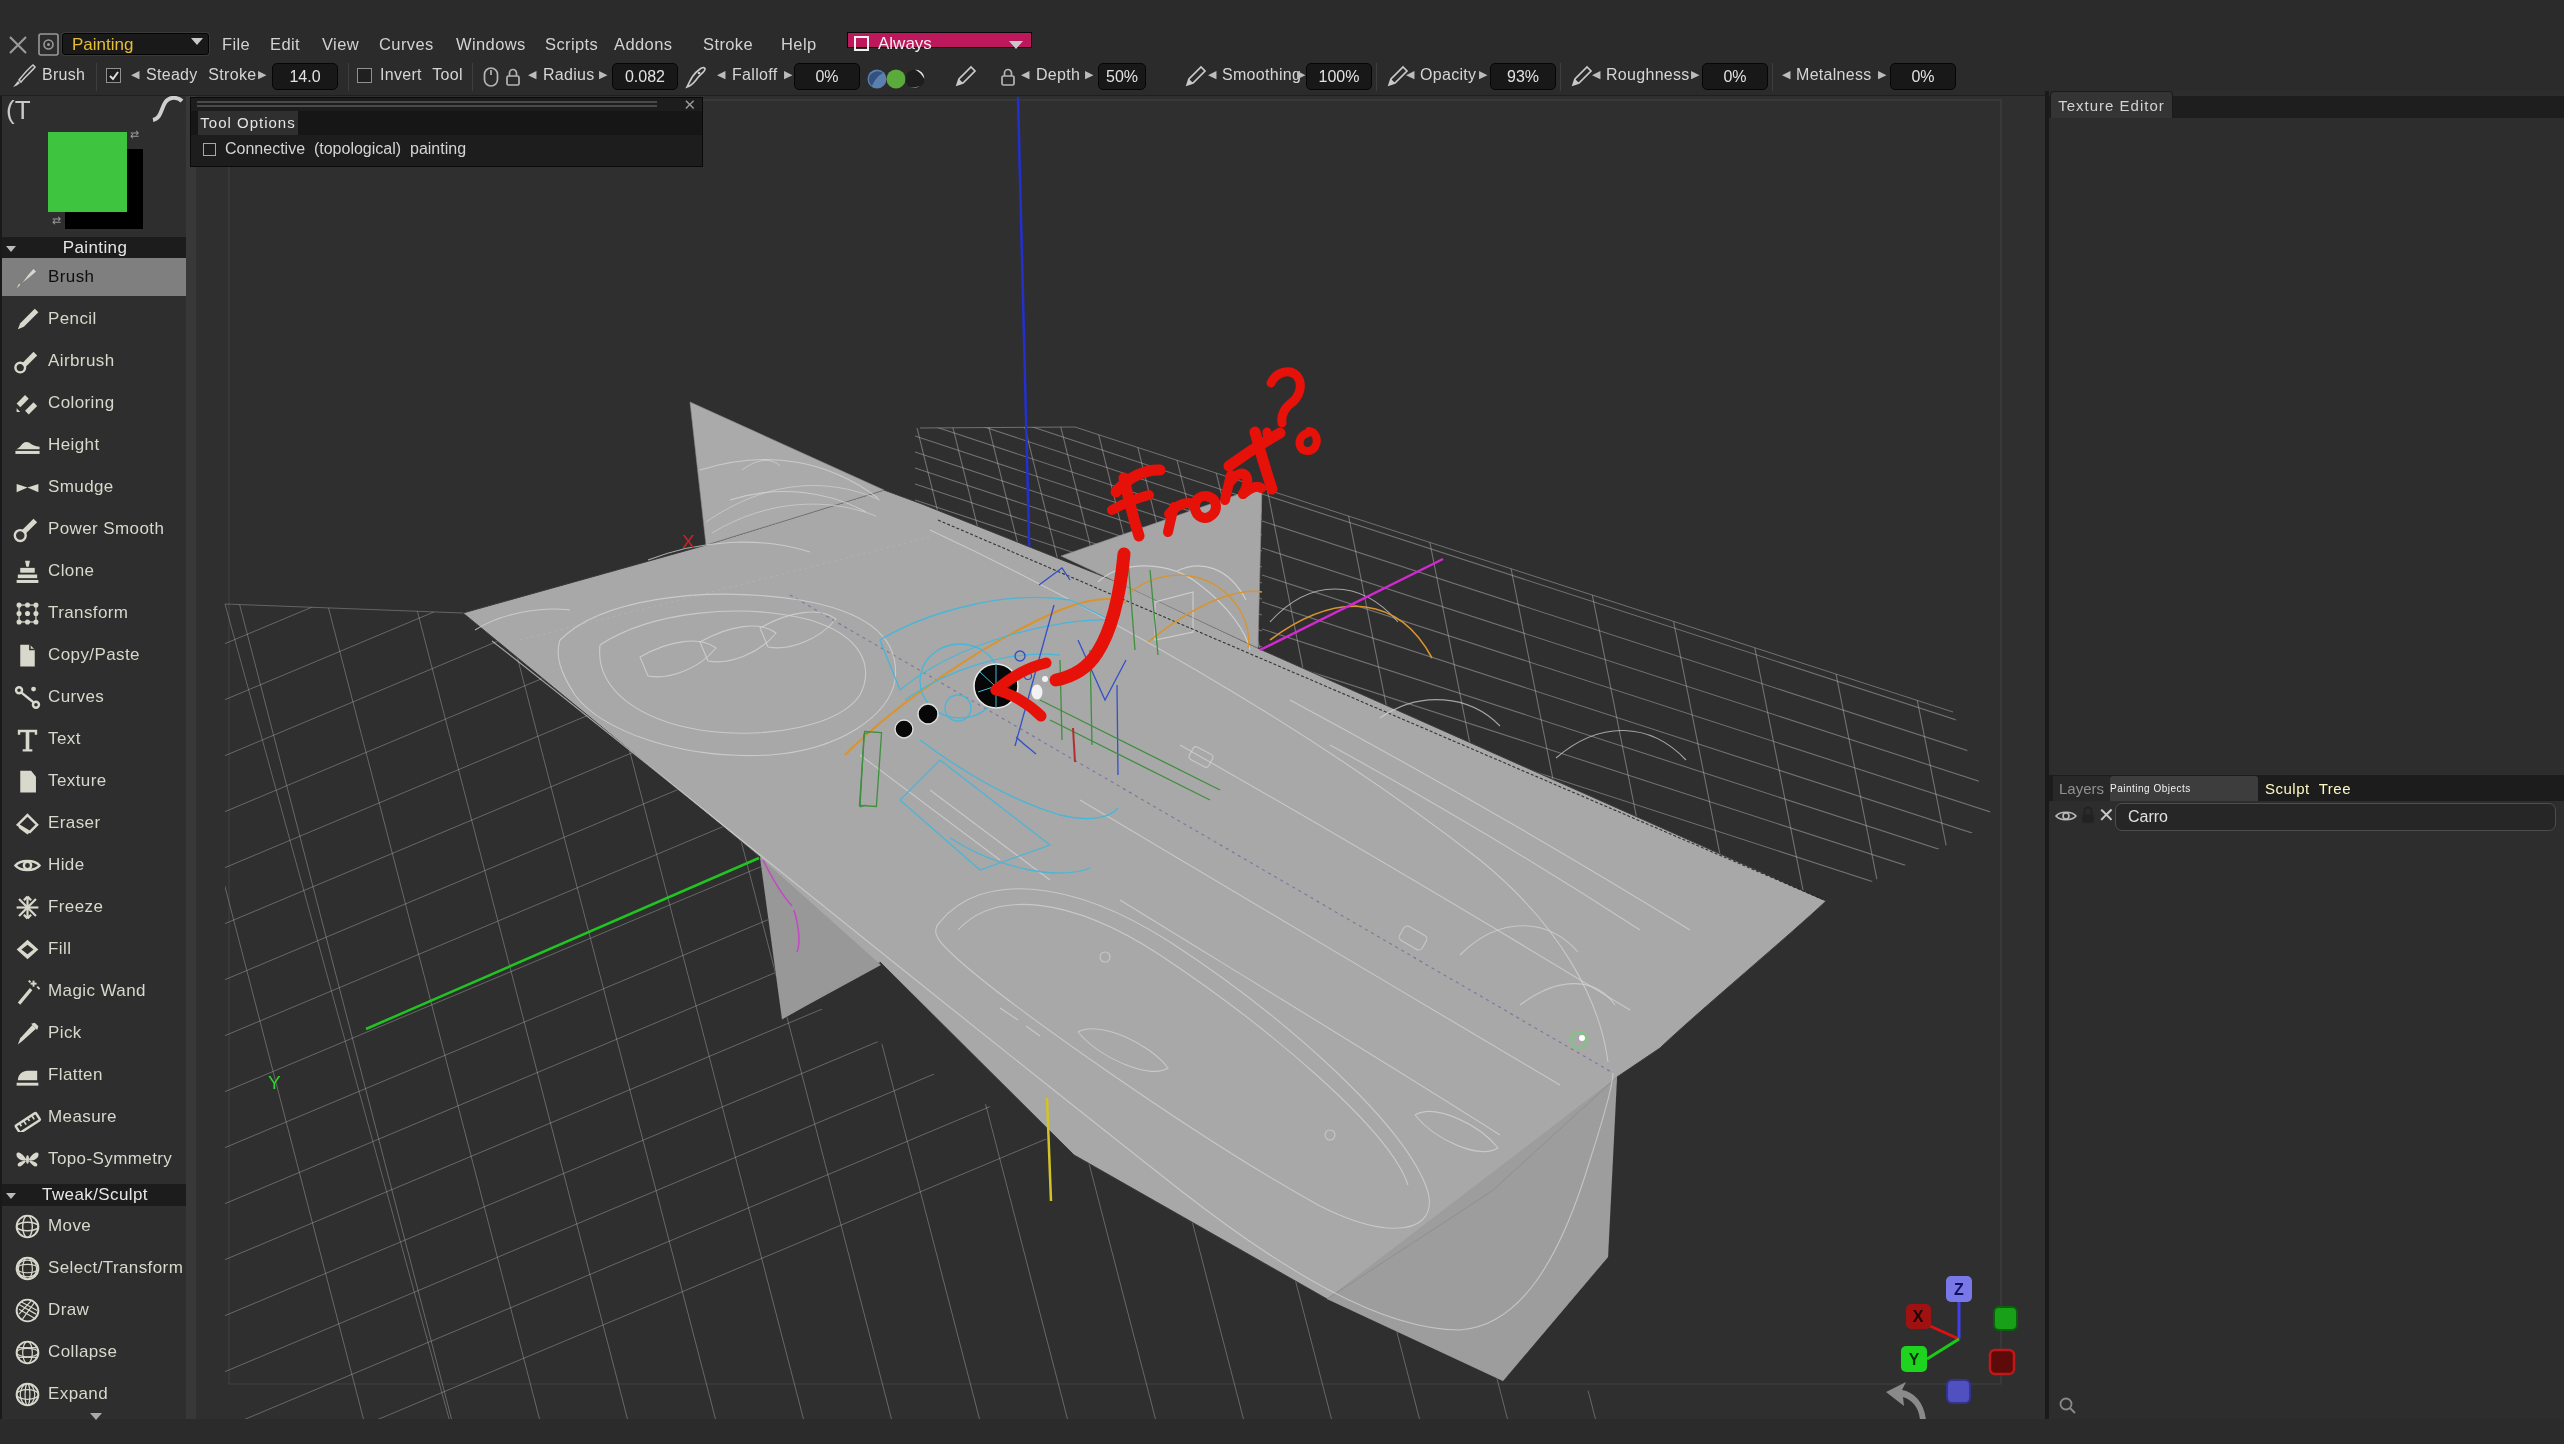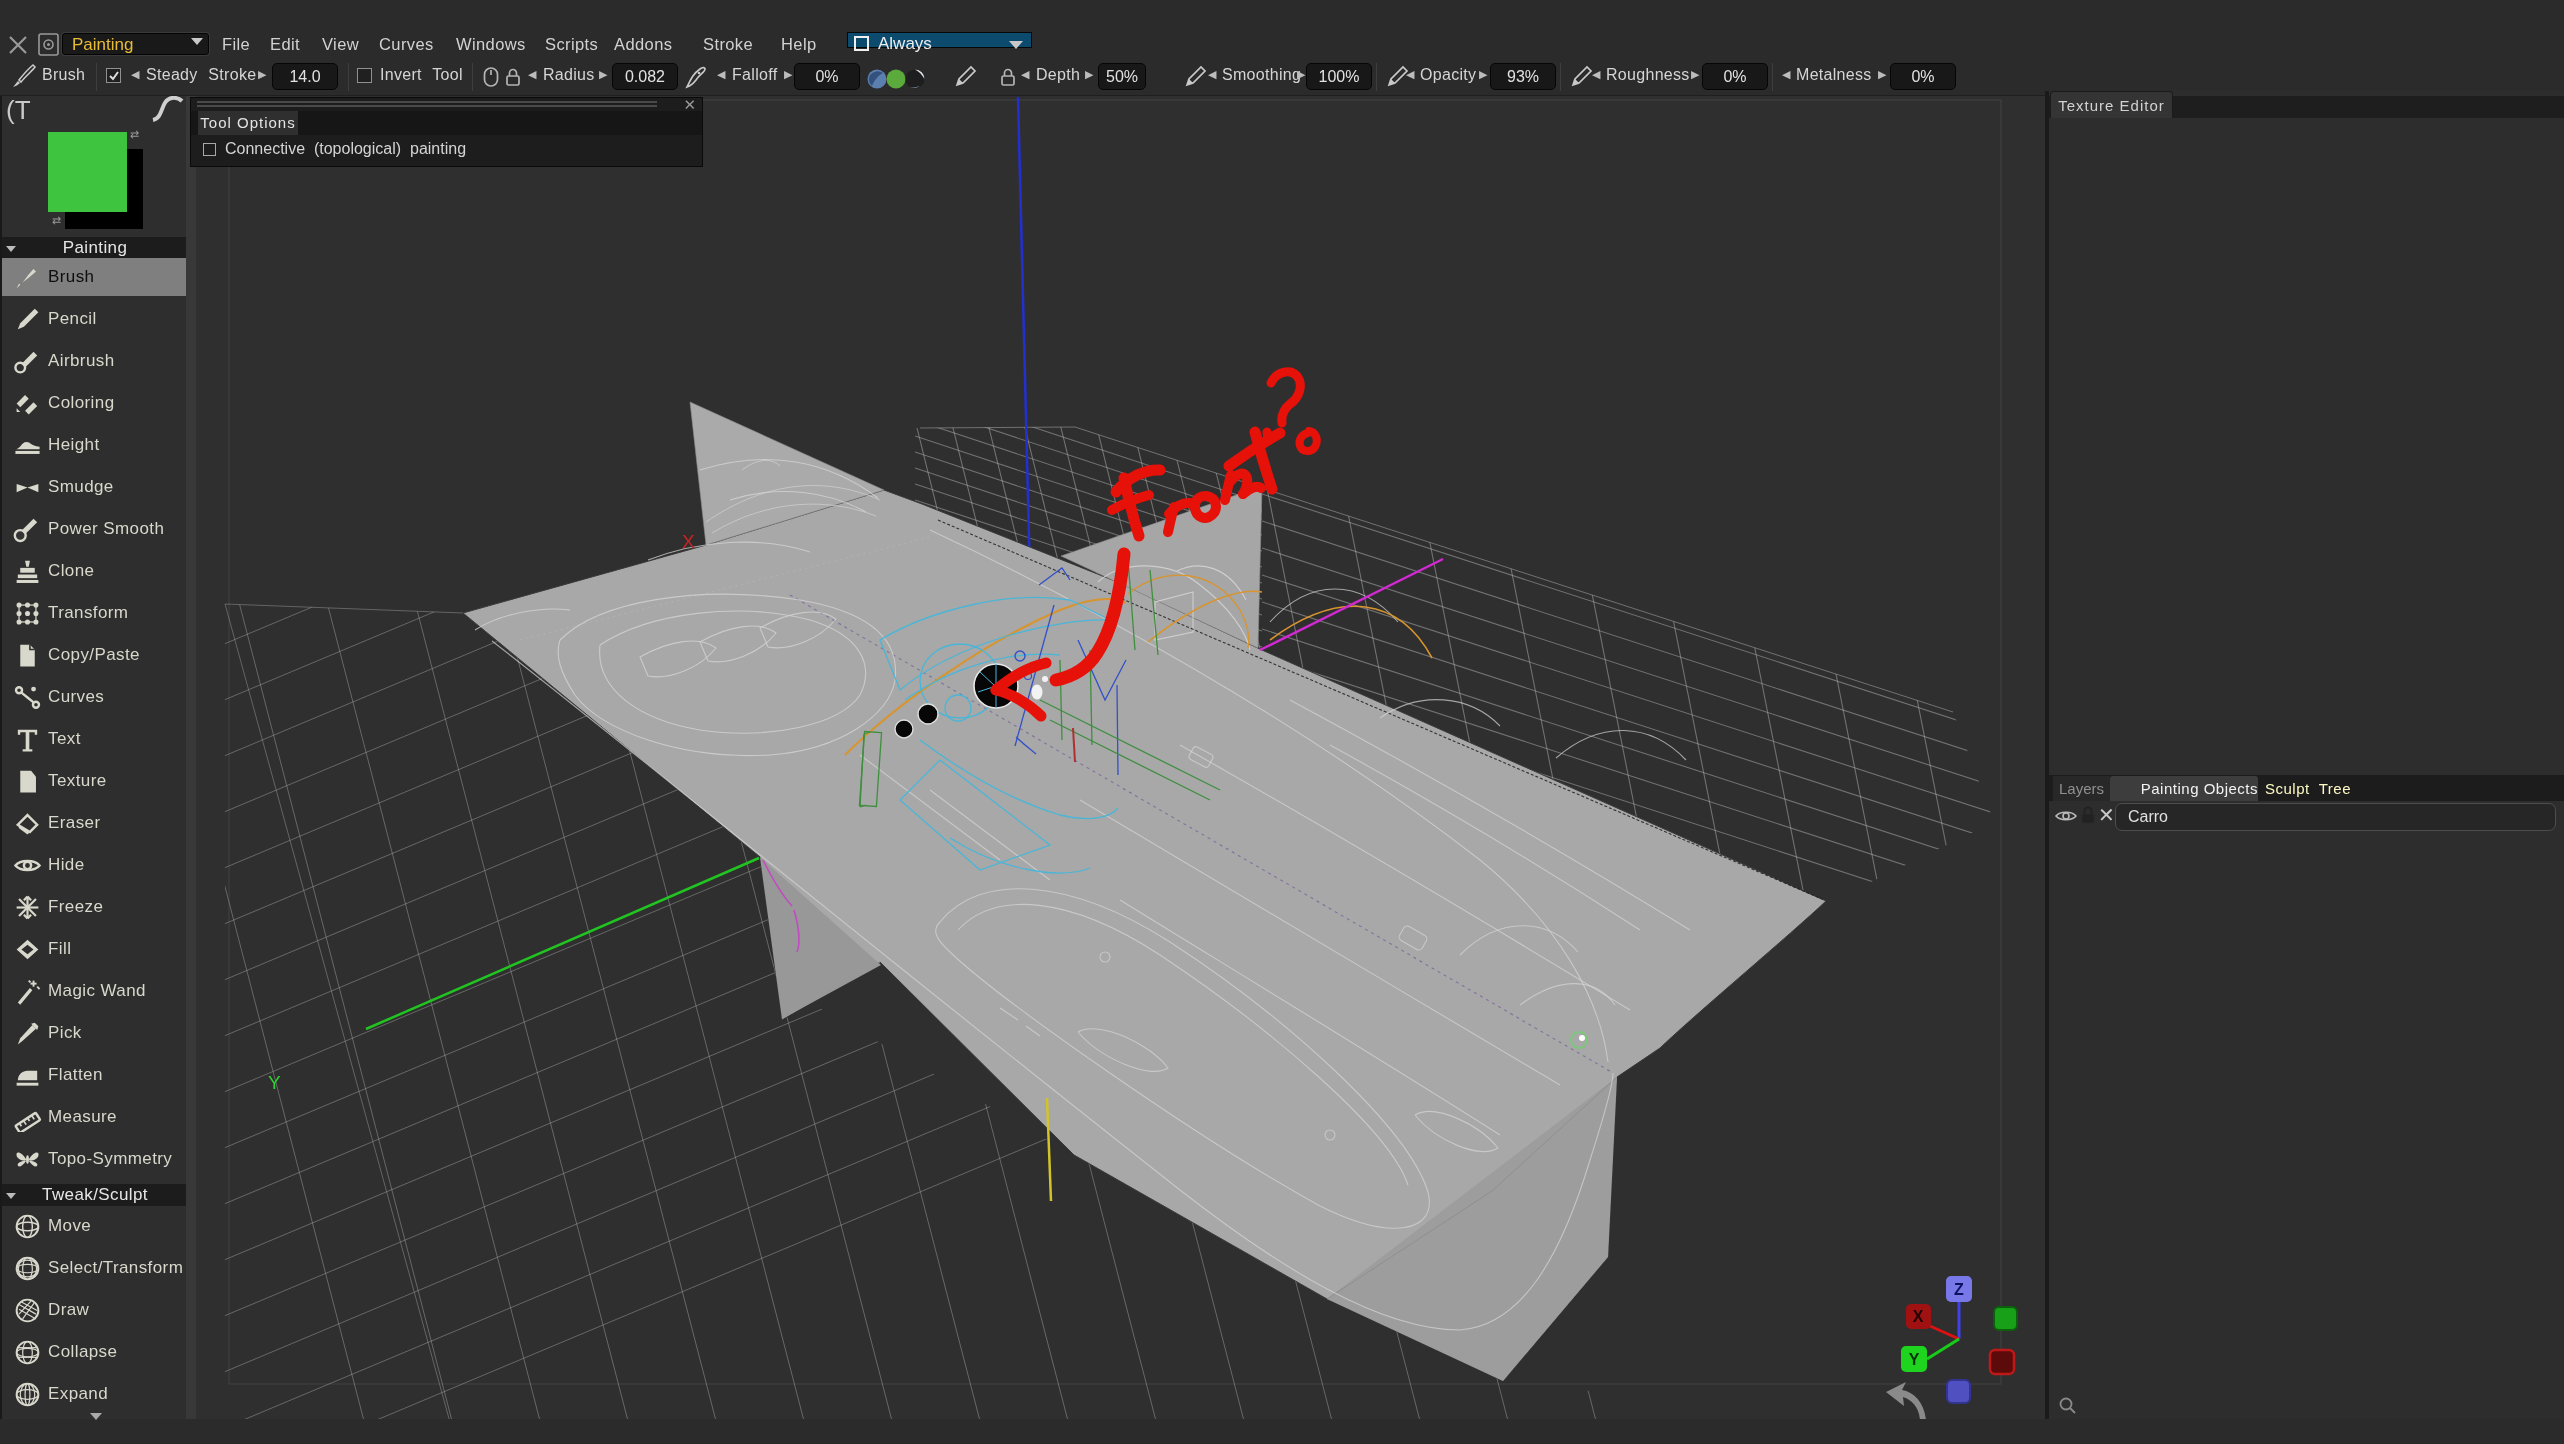--- a/index.html
+++ b/index.html
@@ -41,21 +41,21 @@
   </div>
   <div class="mi" style="left:222px">File</div>
 <div class="mi" style="left:270px">Edit</div>
 <div class="mi" style="left:322px">View</div>
 <div class="mi" style="left:379px">Curves</div>
 <div class="mi" style="left:456px">Windows</div>
 <div class="mi" style="left:545px">Scripts</div>
 <div class="mi" style="left:614px">Addons</div>
 <div class="mi" style="left:703px">Stroke</div>
 <div class="mi" style="left:781px">Help</div>
-  <div style="position:absolute;left:847px;top:2px;width:185px;height:16px;background:#0c4a6e;border:1px solid #070707">
+  <div style="position:absolute;left:847px;top:2px;width:185px;height:16px;background:#be185d;border:1px solid #070707">
     <span style="position:absolute;left:6px;top:3px;width:15px;height:15px;border:2px solid #f0f0f0"></span>
     <span style="position:absolute;left:30px;top:1px;color:#ededed;font-size:17px">Always</span>
     <span style="position:absolute;right:8px;top:8px;width:0;height:0;border-left:7px solid transparent;border-right:7px solid transparent;border-top:8px solid #c9c9c9"></span>
   </div>
 </div>
 
 <div id="toolbar">
 <div class="ti" style="left:10px;top:4px"><svg width="28" height="28" viewBox="0 0 28 28">
           <path d="M3 25 C5 23 6 21 8 19 L10 21 C8 23 6 24 3 25 Z" fill="#c9c9c9"></path>
           <path d="M9 18 C13 13 18 7 23 3 L25 5 C21 10 15 15 11 20 Z" fill="none" stroke="#c9c9c9" stroke-width="1.6"></path>
@@ -681,21 +681,21 @@
 <div style="position:absolute;left:12px;top:45px;width:13px;height:13px;border:1.5px solid #a8a8a8;background:#1d1d1d"></div>
 <div style="position:absolute;left:34px;top:42px;color:#d4d4d4;font-size:16px">Connective&nbsp; (topological)&nbsp; painting</div>
 </div>
 
 <div id="rightpanel">
   <div style="position:absolute;left:0;top:0;width:4px;height:100%;background:#1a1a1a"></div>
   <div style="position:absolute;left:4px;top:5px;width:515px;height:22px;background:#1e1e1e"></div>
   <div style="position:absolute;left:5px;top:0;width:123px;height:27px;background:#343434;border:1px solid #1a1a1a;border-bottom:none;border-radius:4px 4px 0 0;color:#d2d2d2;font-size:15px;text-align:center;line-height:27px;letter-spacing:1px">Texture Editor</div>
   <div style="position:absolute;left:4px;top:684px;width:515px;height:26px;background:#1c1c1c"></div>
   <div style="position:absolute;left:8px;top:685px;width:57px;height:25px;background:#282828;color:#909090;font-size:15px;text-align:center;line-height:25px">Layers</div>
-  <div style="position:absolute;left:65px;top:685px;width:148px;height:25px;background:#3d3d3d;border-radius:3px 3px 0 0;color:#f2f2f2;font-size:15px;text-align:right;line-height:25px;letter-spacing:0.5px">Painting Objects</div>
+  <div style="position:absolute;left:65px;top:685px;width:148px;height:25px;background:#3d3d3d;border-radius:3px 3px 0 0;color:#f2f2f2;font-size:10px;text-align:left;line-height:25px;letter-spacing:0.5px">Painting Objects</div>
   <div style="position:absolute;left:220px;top:685px;color:#fef9c3;font-size:15px;line-height:25px;letter-spacing:0.5px">Sculpt&nbsp; Tree</div>
   <svg style="position:absolute;left:10px;top:717px" width="22" height="16" viewBox="0 0 22 16">
         <path d="M1 8 C5 3 17 3 21 8 C17 13 5 13 1 8 Z" fill="none" stroke="#b9b9b9" stroke-width="1.6"></path>
         <circle cx="11" cy="8" r="3" fill="none" stroke="#b9b9b9" stroke-width="1.6"></circle>
       </svg>
   <svg style="position:absolute;left:35px;top:715px" width="16" height="18" viewBox="0 0 16 18">
         <rect x="2" y="8" width="12" height="9" rx="1" fill="#222" stroke="#2a2a2a"></rect>
         <path d="M4.5 8 V5 a3.5 3.5 0 0 1 7 0 V8" fill="none" stroke="#222" stroke-width="2"></path>
       </svg>
   <div style="position:absolute;left:53px;top:712px;color:#c9c9c9;font-size:20px">✕</div>

